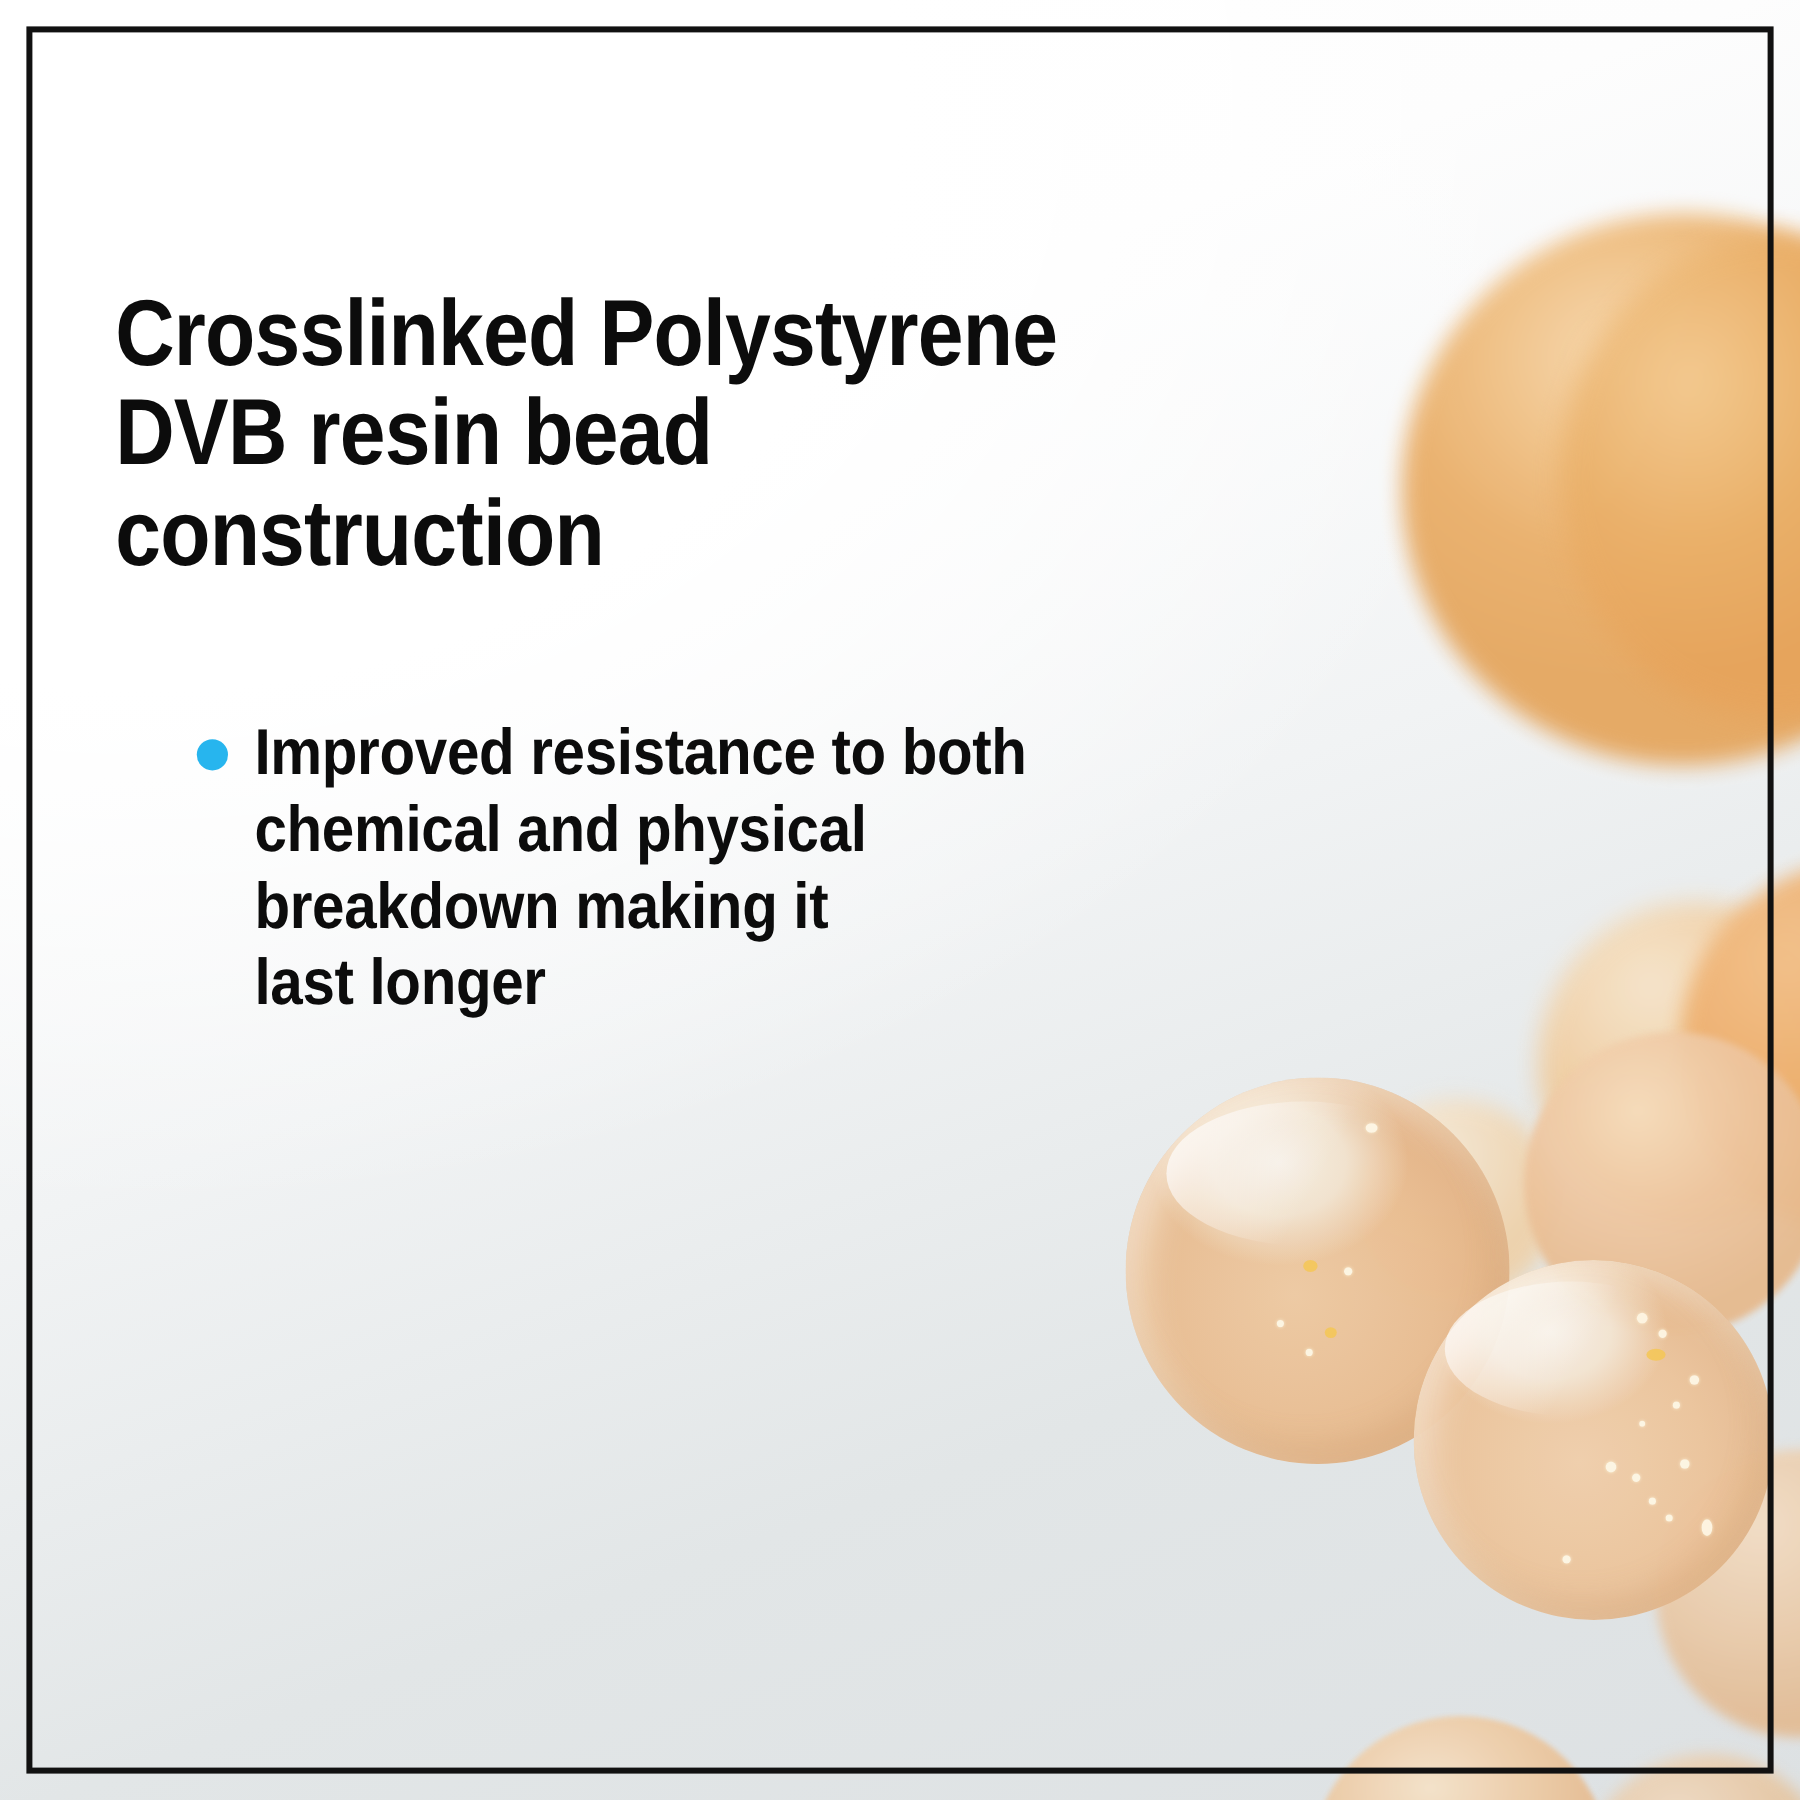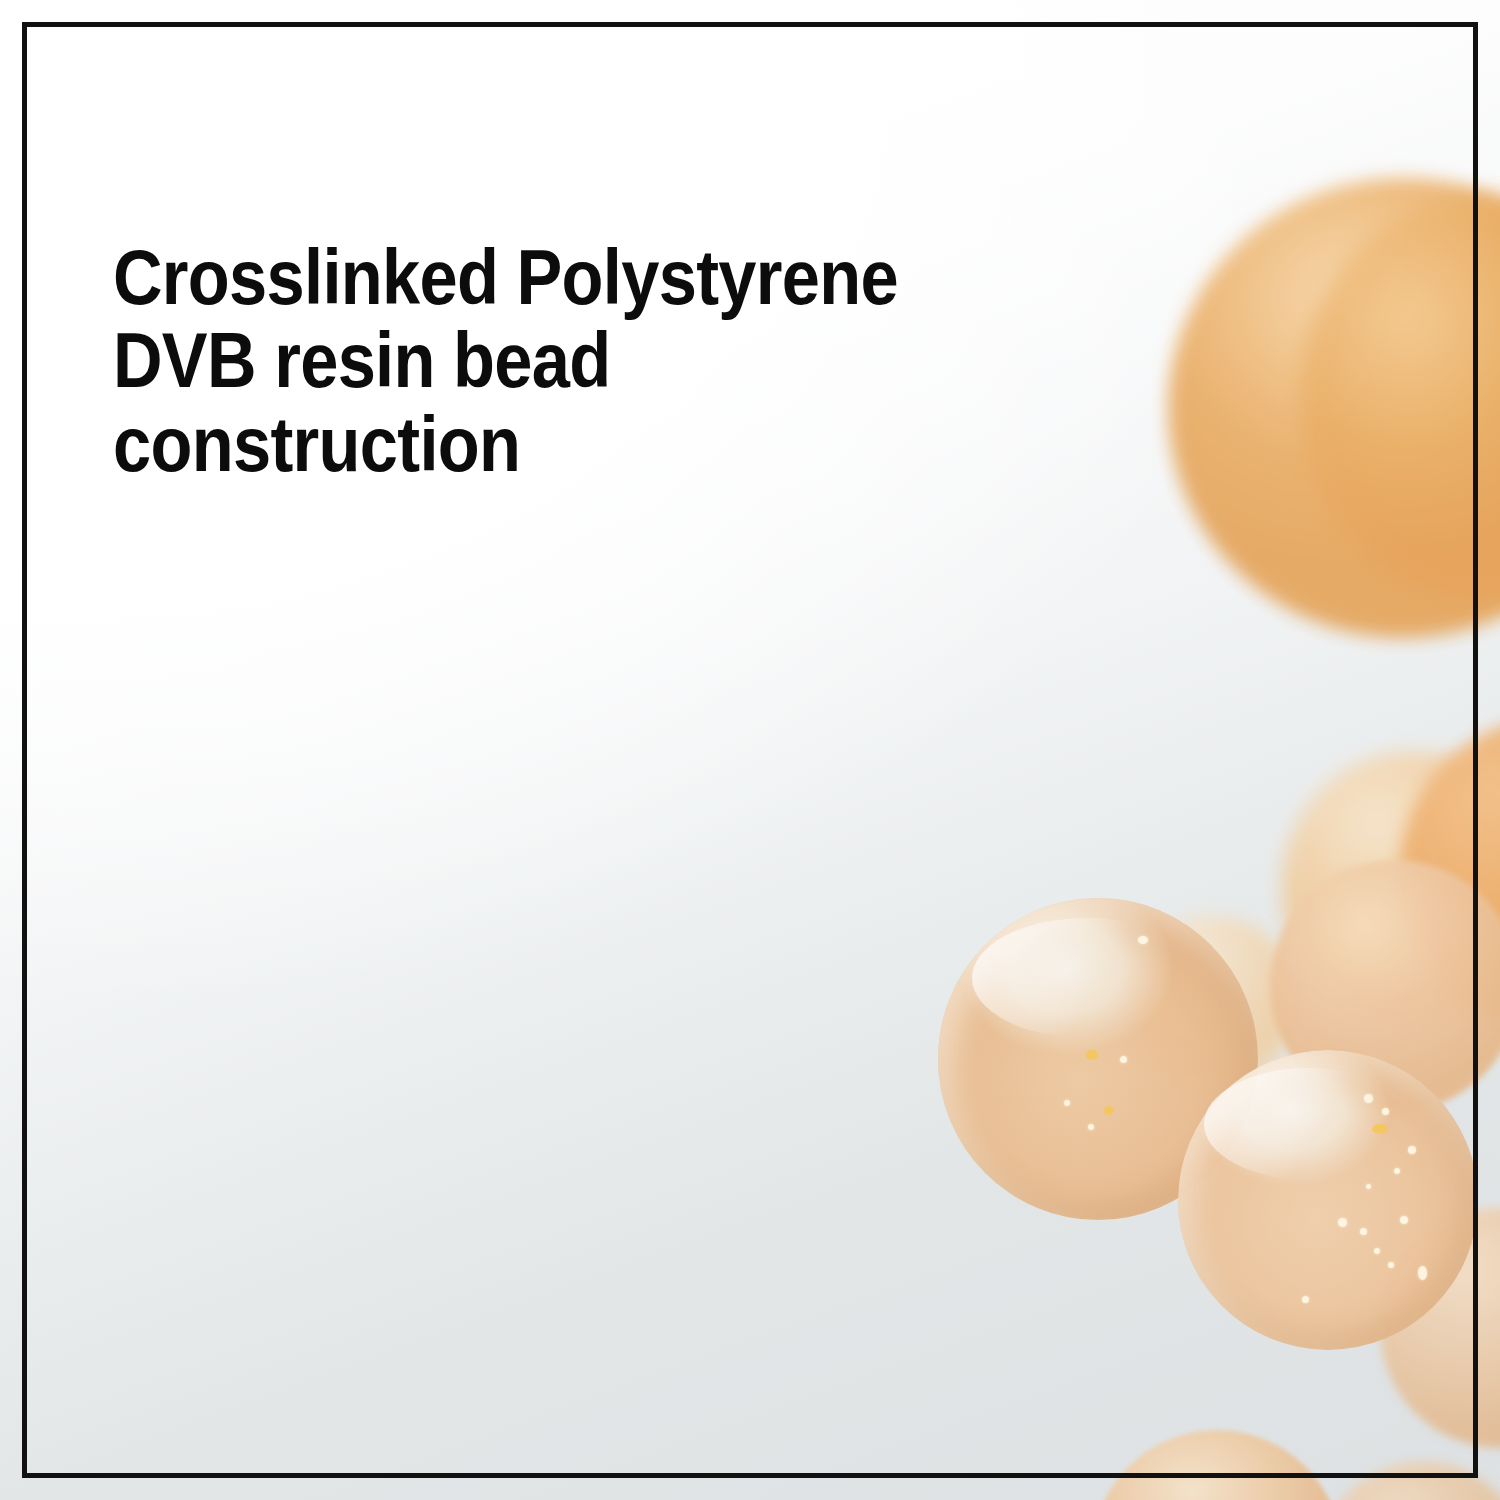--- a/index.html
+++ b/index.html
@@ -179,21 +179,21 @@
     width: 1456px;
     height: 1456px;
     border: 5px solid #111111;
     box-sizing: border-box;
     pointer-events: none;
   }
 
   
   .content {
     position: absolute;
-    left: 113px;
+    left: 96px;
     top: 236px;
     width: 1030px;
   }
 
   .headline {
     margin: 0;
     color: #0c0c0c;
     font-family: "Liberation Sans Narrow", "Liberation Sans", sans-serif;
     font-size: 78px;
     line-height: 1.07;
@@ -293,17 +293,24 @@
 
   <div class="content">
 
     <h1 class="headline">Crosslinked Polystyrene
 DVB resin bead construction</h1>
 
     <ul class="bullets">
 
 
 
+      <li class="bullet-item">
+        <span class="bullet-dot"></span>
+        <span class="bullet-text">Improved resistance to both
+chemical and physical
+breakdown making it
+last longer</span>
+      </li>
 
     </ul>
   </div>
 
 </div>
 
 </body></html>

